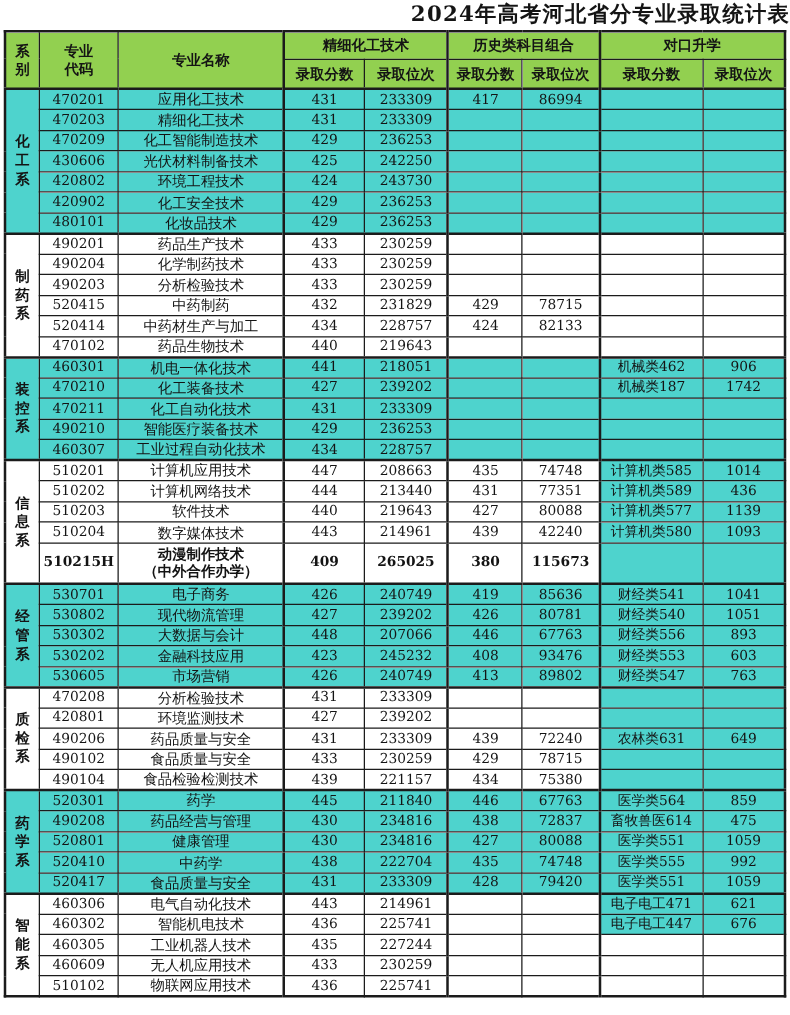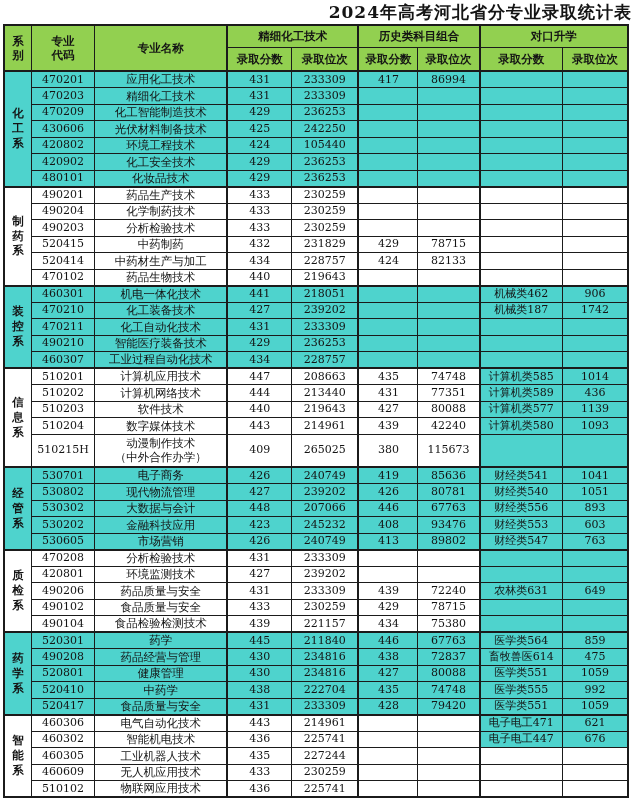--- a/index.html
+++ b/index.html
@@ -29,21 +29,21 @@
     font-size:11px;line-height:1.25;color:var(--ink);
   }
   .stats thead th{
     background:var(--green);
     font-weight:bold;font-size:11.5px;
     white-space:pre-line;
   }
   .stats thead tr.h1{height:22px;}
   .stats thead tr.h2{height:24px;}
   .stats tbody tr{height:16.5px;}
-  .stats tbody tr.tall-row{height:33px;}
+  .stats tbody tr.tall-row{height:33px;font-weight:bold;}
   .cyan-row td{background:var(--cyan);}
   .cyan-cell{background:var(--cyan);}
   .dept-top td{border-top-width:2px;}
   .gs{border-left-width:2px !important;}
   td.dept-cell{
     white-space:pre-line;font-weight:bold;font-size:11.5px;line-height:1.3;
     background:#ffffff;
   }
   td.dept-cell.cyan-cell{background:var(--cyan);}
   td.major-cell{font-size:11.5px;white-space:pre-line;}
@@ -128,21 +128,21 @@
           <td class="num-cell">242250</td>
           <td class="num-cell gs"></td>
           <td class="num-cell"></td>
           <td class="num-cell gs cyan-cell"></td>
           <td class="num-cell cyan-cell"></td>
         </tr>
         <tr class="cyan-row">
           <td class="num-cell">420802</td>
           <td class="major-cell">环境工程技术</td>
           <td class="num-cell gs">424</td>
-          <td class="num-cell">105440</td>
+          <td class="num-cell">243730</td>
           <td class="num-cell gs"></td>
           <td class="num-cell"></td>
           <td class="num-cell gs cyan-cell"></td>
           <td class="num-cell cyan-cell"></td>
         </tr>
         <tr class="cyan-row">
           <td class="num-cell">420902</td>
           <td class="major-cell">化工安全技术</td>
           <td class="num-cell gs">429</td>
           <td class="num-cell">236253</td>

